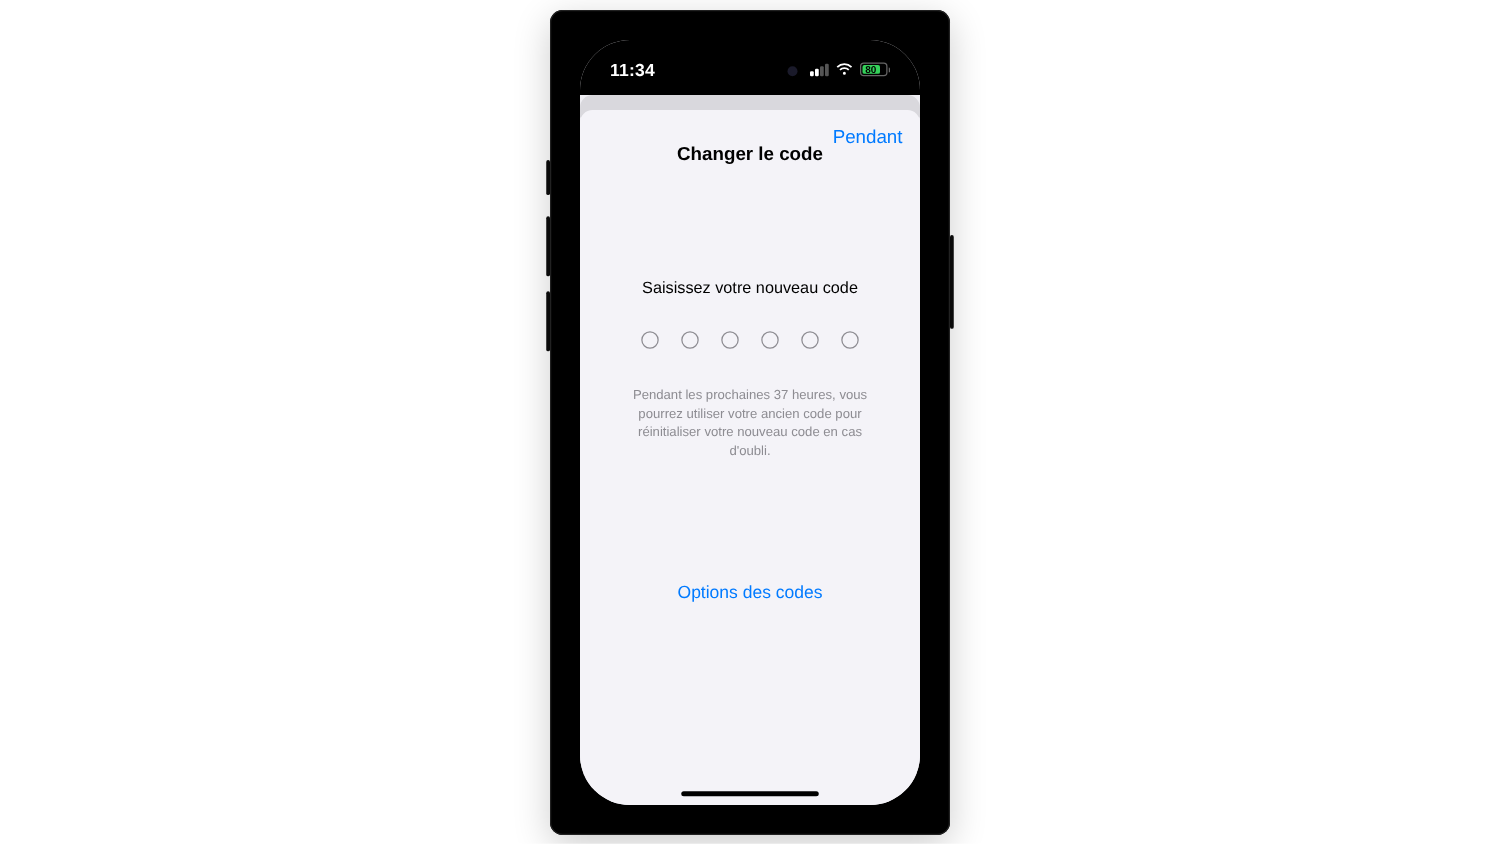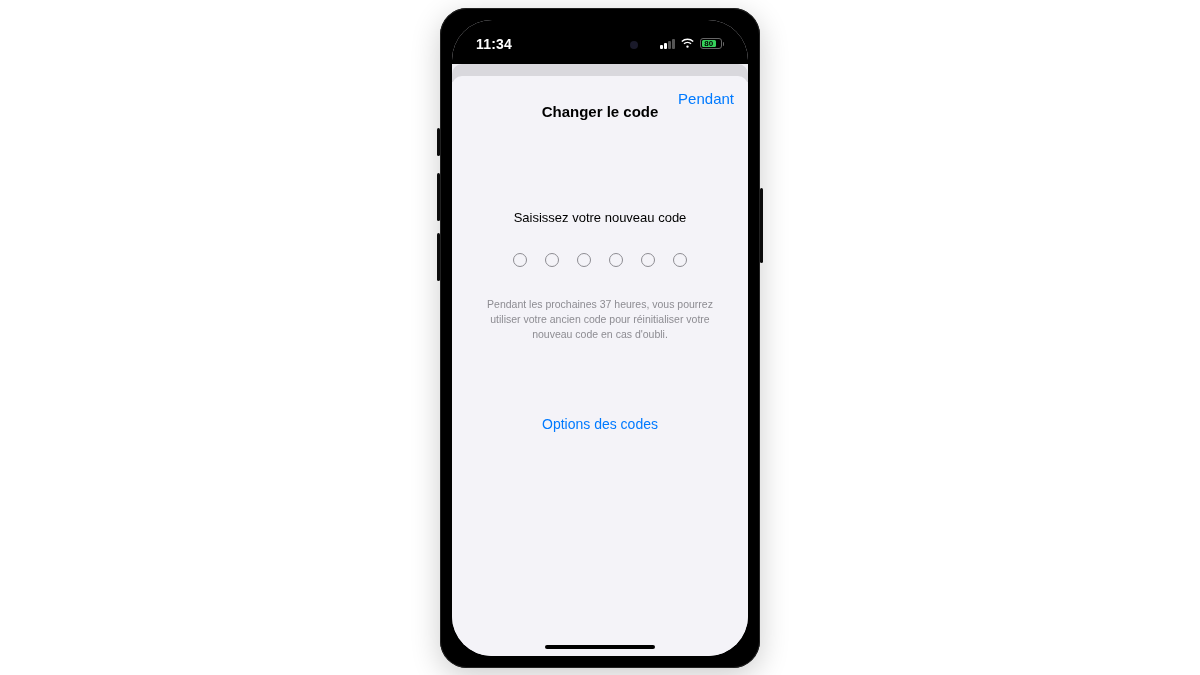--- a/index.html
+++ b/index.html
@@ -16,22 +16,22 @@
       align-items: center;
       justify-content: center;
       font-family: -apple-system, "SF Pro Text", "Helvetica Neue", Helvetica, Arial, sans-serif;
     }
 
     
     .phone {
       width: 320px;
       height: 660px;
       background: #000;
-      border-radius: 27px;
-      padding: 12px;
+      border-radius: 10px;
+      padding: 24px;
       position: relative;
       box-shadow: 0 0 0 1px #222 inset, 0 8px 30px rgba(0,0,0,0.2);
     }
 
     
     .side-btn {
       position: absolute;
       background: #0a0a0a;
       border-radius: 2px;
     }
@@ -235,21 +235,21 @@
     .info-text {
       margin-top: 30px;
       font-size: 10.5px;
       line-height: 1.45;
       color: #8d8c92;
       padding: 0 14px;
     }
 
     .options-link {
       display: block;
-      margin: 74px auto 0;
+      margin: 96px auto 0;
       font-size: 14px;
       color: #007aff;
       background: none;
       border: none;
       cursor: pointer;
     }
 
     
     .home-indicator {
       position: absolute;

